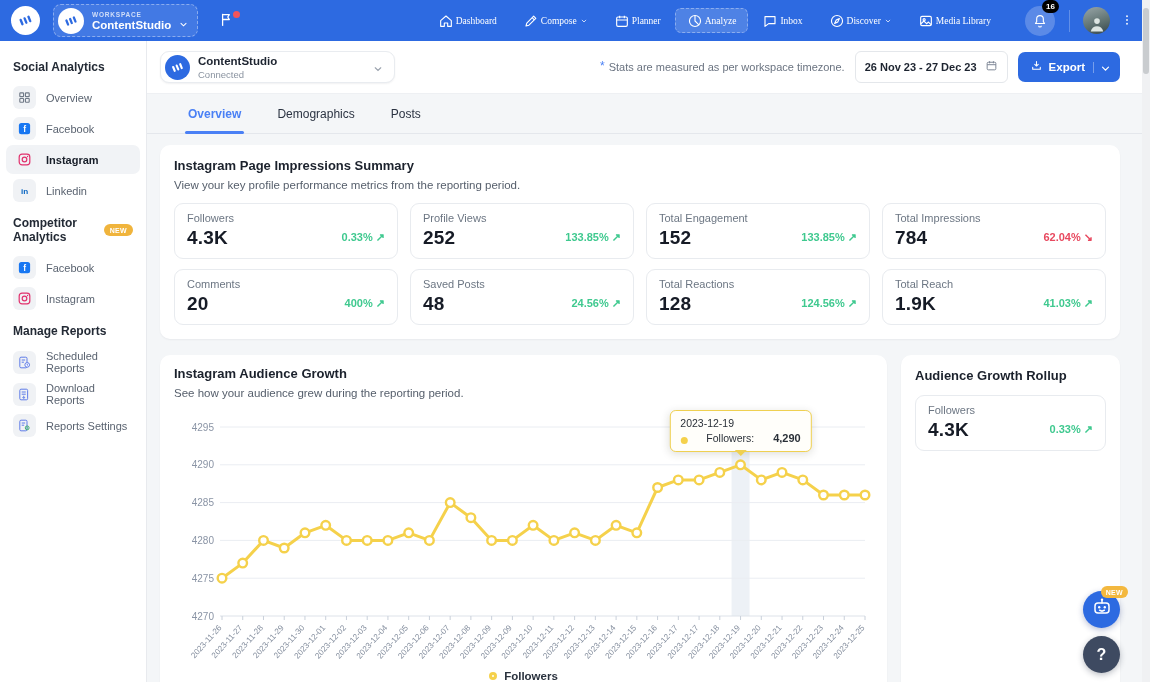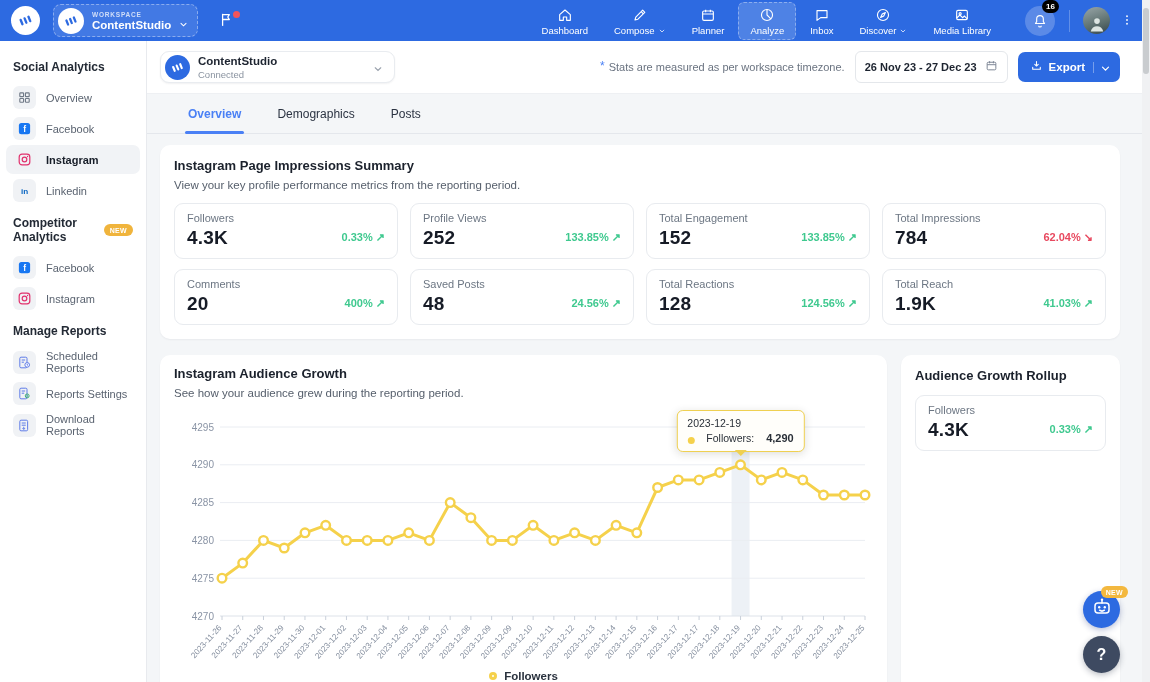--- a/index.html
+++ b/index.html
@@ -18,22 +18,22 @@
   .ws-avatar { width:26px; height:26px; border-radius:50%; background:#fff; display:flex; align-items:center; justify-content:center; }
   .ws-avatar svg { width:20px; height:20px; }
   .ws-label { font-size:6.5px; letter-spacing:.8px; color:rgba(255,255,255,.75); font-weight:bold; }
   .ws-name { font-size:11.5px; font-weight:bold; margin-top:1px; }
   .ws-chev { position:absolute; right:8px; top:11px; width:11px; height:11px; color:#fff; }
   .flag-btn { margin-left:20px; position:relative; width:20px; height:20px; color:#fff; cursor:pointer; }
   .flag-btn svg { width:17px; height:17px; }
   .flag-dot { position:absolute; top:0px; right:-2px; width:7px; height:7px; border-radius:50%; background:#f2545b; }
 
   .topnav { margin-left:auto; display:flex; align-items:center; gap:2px; }
-  .nav-item { display:flex; flex-direction:column; align-items:center; gap:2px; padding:4px 11px 3px;
-              border-radius:6px; border:1px solid transparent; cursor:pointer; }
+  .nav-item { display:flex; flex-direction:row; align-items:center; gap:2px; padding:4px 11px 3px;
+              border-radius:6px; border:1px solid transparent; cursor:pointer;font-family:Liberation Serif, serif; }
   .nav-item.active { background:rgba(255,255,255,.16); border:1px dashed rgba(255,255,255,.35); }
   .nav-ic { width:16px; height:16px; }
   .nav-ic svg { width:16px; height:16px; display:block; }
   .nav-lb { font-size:9.5px; white-space:nowrap; display:flex; align-items:center; gap:3px; }
   .nav-chev { width:8px; height:8px; display:inline-block; }
 
   .bell-wrap { margin:0 14px 0 22px; position:relative; width:30px; height:30px; border-radius:50%;
                background:rgba(255,255,255,.22); display:flex; align-items:center; justify-content:center; cursor:pointer; }
   .bell-wrap svg { width:16px; height:16px; }
   .bell-badge { position:absolute; top:-6px; right:-4px; background:#000000; color:#fff; font-size:8px;
@@ -116,21 +116,21 @@
   .rollup-card .metric-grid { grid-template-columns:1fr; margin-top:12px; }
 
   .chart-area { position:relative; margin-top:20px; }
   .chart-area svg { display:block; }
   .chart-tooltip { position:absolute; transform:translate(-50%,-100%); background:#fffefa;
                    border:1px solid #efd051; border-radius:6px; padding:6px 10px 7px;
                    box-shadow:0 2px 8px rgba(40,40,20,.15); white-space:nowrap; z-index:5; }
   .chart-tooltip::after { content:""; position:absolute; left:50%; bottom:-11px; margin-left:-6px;
                    border:6px solid transparent; border-top-color:#efd051; }
   .tt-date { font-size:10.5px; color:#2a3038; margin-bottom:3px; }
-  .tt-line { font-size:10.5px; color:#2a3038; display:flex; align-items:flex-end; gap:12px; }
+  .tt-line { font-size:10.5px; color:#2a3038; display:flex; align-items:flex-end; gap:19px; }
   .tt-dot { width:7px; height:7px; border-radius:50%; background:#f5d14b; display:inline-block; }
   .tt-val { font-weight:bold; font-size:11px; }
   .chart-legend { display:flex; justify-content:center; align-items:center; gap:7px; margin-top:1px; }
   .legend-ring { width:8px; height:8px; border:3px solid #f5d14b; border-radius:50%; background:#fff; }
   .legend-lb { font-size:11.5px; font-weight:bold; color:#2a323e; }
 
   
   .fab { position:absolute; width:37px; height:37px; border-radius:50%; display:flex; align-items:center;
          justify-content:center; cursor:pointer; z-index:30; }
   .fab-robot { right:30px; top:591px; background:#2d6ae1; box-shadow:0 2px 6px rgba(20,40,120,.3); }
@@ -345,37 +345,37 @@
             <path d="M7.5 8h5.5M7.5 11.5h3.5"></path>
             <circle cx="16.3" cy="15.8" r="3.7" fill="#ffffff"></circle>
             <path d="M16.3 14v1.9l1.3.9"></path>
           </svg>
         </span>
         <span class="side-lb">Scheduled Reports</span>
       </div>
       <div class="side-item">
         <span class="side-ic">
           <svg viewBox="0 0 24 24" fill="none" stroke="#5f7ce8" stroke-width="1.6">
+            <rect x="4.5" y="3.5" width="12.5" height="17" rx="2"></rect>
+            <path d="M7.5 8h6.5M7.5 11.5h6.5"></path>
+            <path d="M10.8 14v4.2m0 0-2-2m2 2 2-2"></path>
+          </svg>
+        </span>
+        <span class="side-lb">Download Reports</span>
+      </div>
+      <div class="side-item">
+        <span class="side-ic">
+          <svg viewBox="0 0 24 24" fill="none" stroke="#5f7ce8" stroke-width="1.6">
             <rect x="4.5" y="3.5" width="11.5" height="17" rx="2"></rect>
             <path d="M7.5 8h5.5M7.5 11.5h4"></path>
             <circle cx="16.3" cy="15.8" r="3.1" stroke="#3fae72"></circle>
             <circle cx="16.3" cy="15.8" r="1.1" fill="#3fae72" stroke="none"></circle>
           </svg>
         </span>
         <span class="side-lb">Reports Settings</span>
-      </div>
-      <div class="side-item">
-        <span class="side-ic">
-          <svg viewBox="0 0 24 24" fill="none" stroke="#5f7ce8" stroke-width="1.6">
-            <rect x="4.5" y="3.5" width="12.5" height="17" rx="2"></rect>
-            <path d="M7.5 8h6.5M7.5 11.5h6.5"></path>
-            <path d="M10.8 14v4.2m0 0-2-2m2 2 2-2"></path>
-          </svg>
-        </span>
-        <span class="side-lb">Download Reports</span>
       </div>
     </div>
 
   <div class="main">
 
     <div class="header-strip">
       <div class="account-chip">
         <span class="acc-avatar">
             <svg viewBox="0 0 24 24">
               <g fill="#ffffff" transform="rotate(-22 12 12)">

